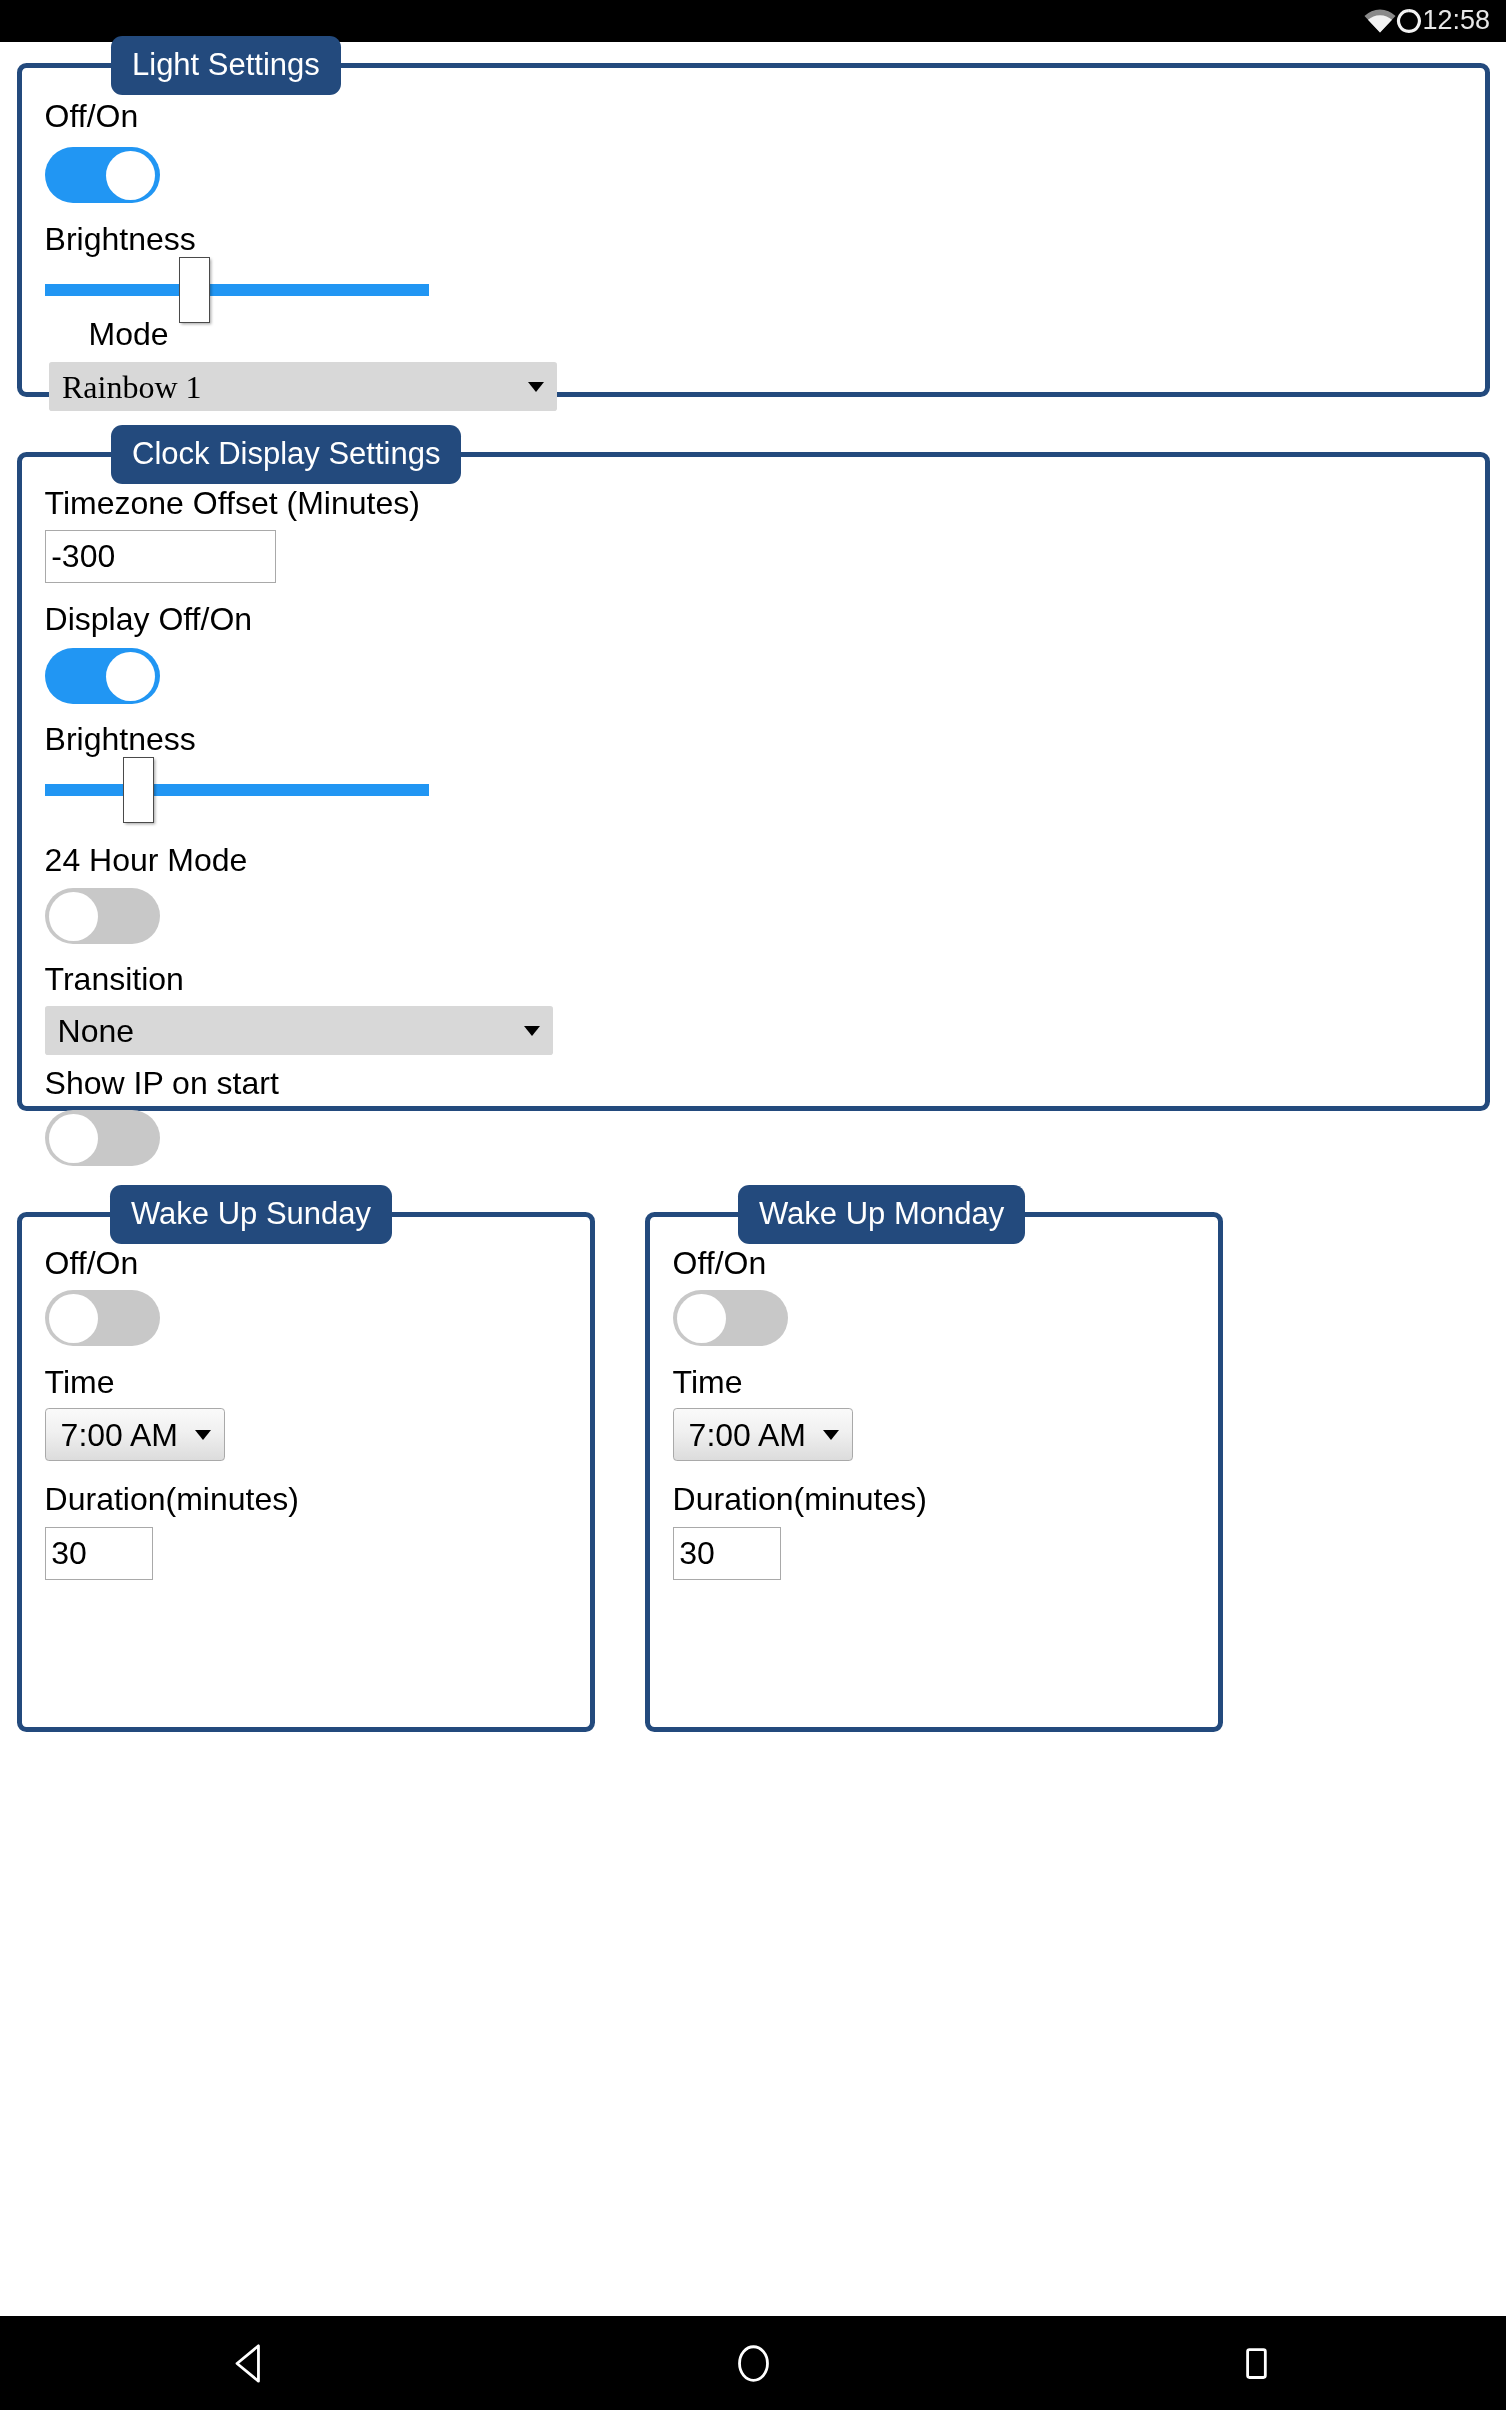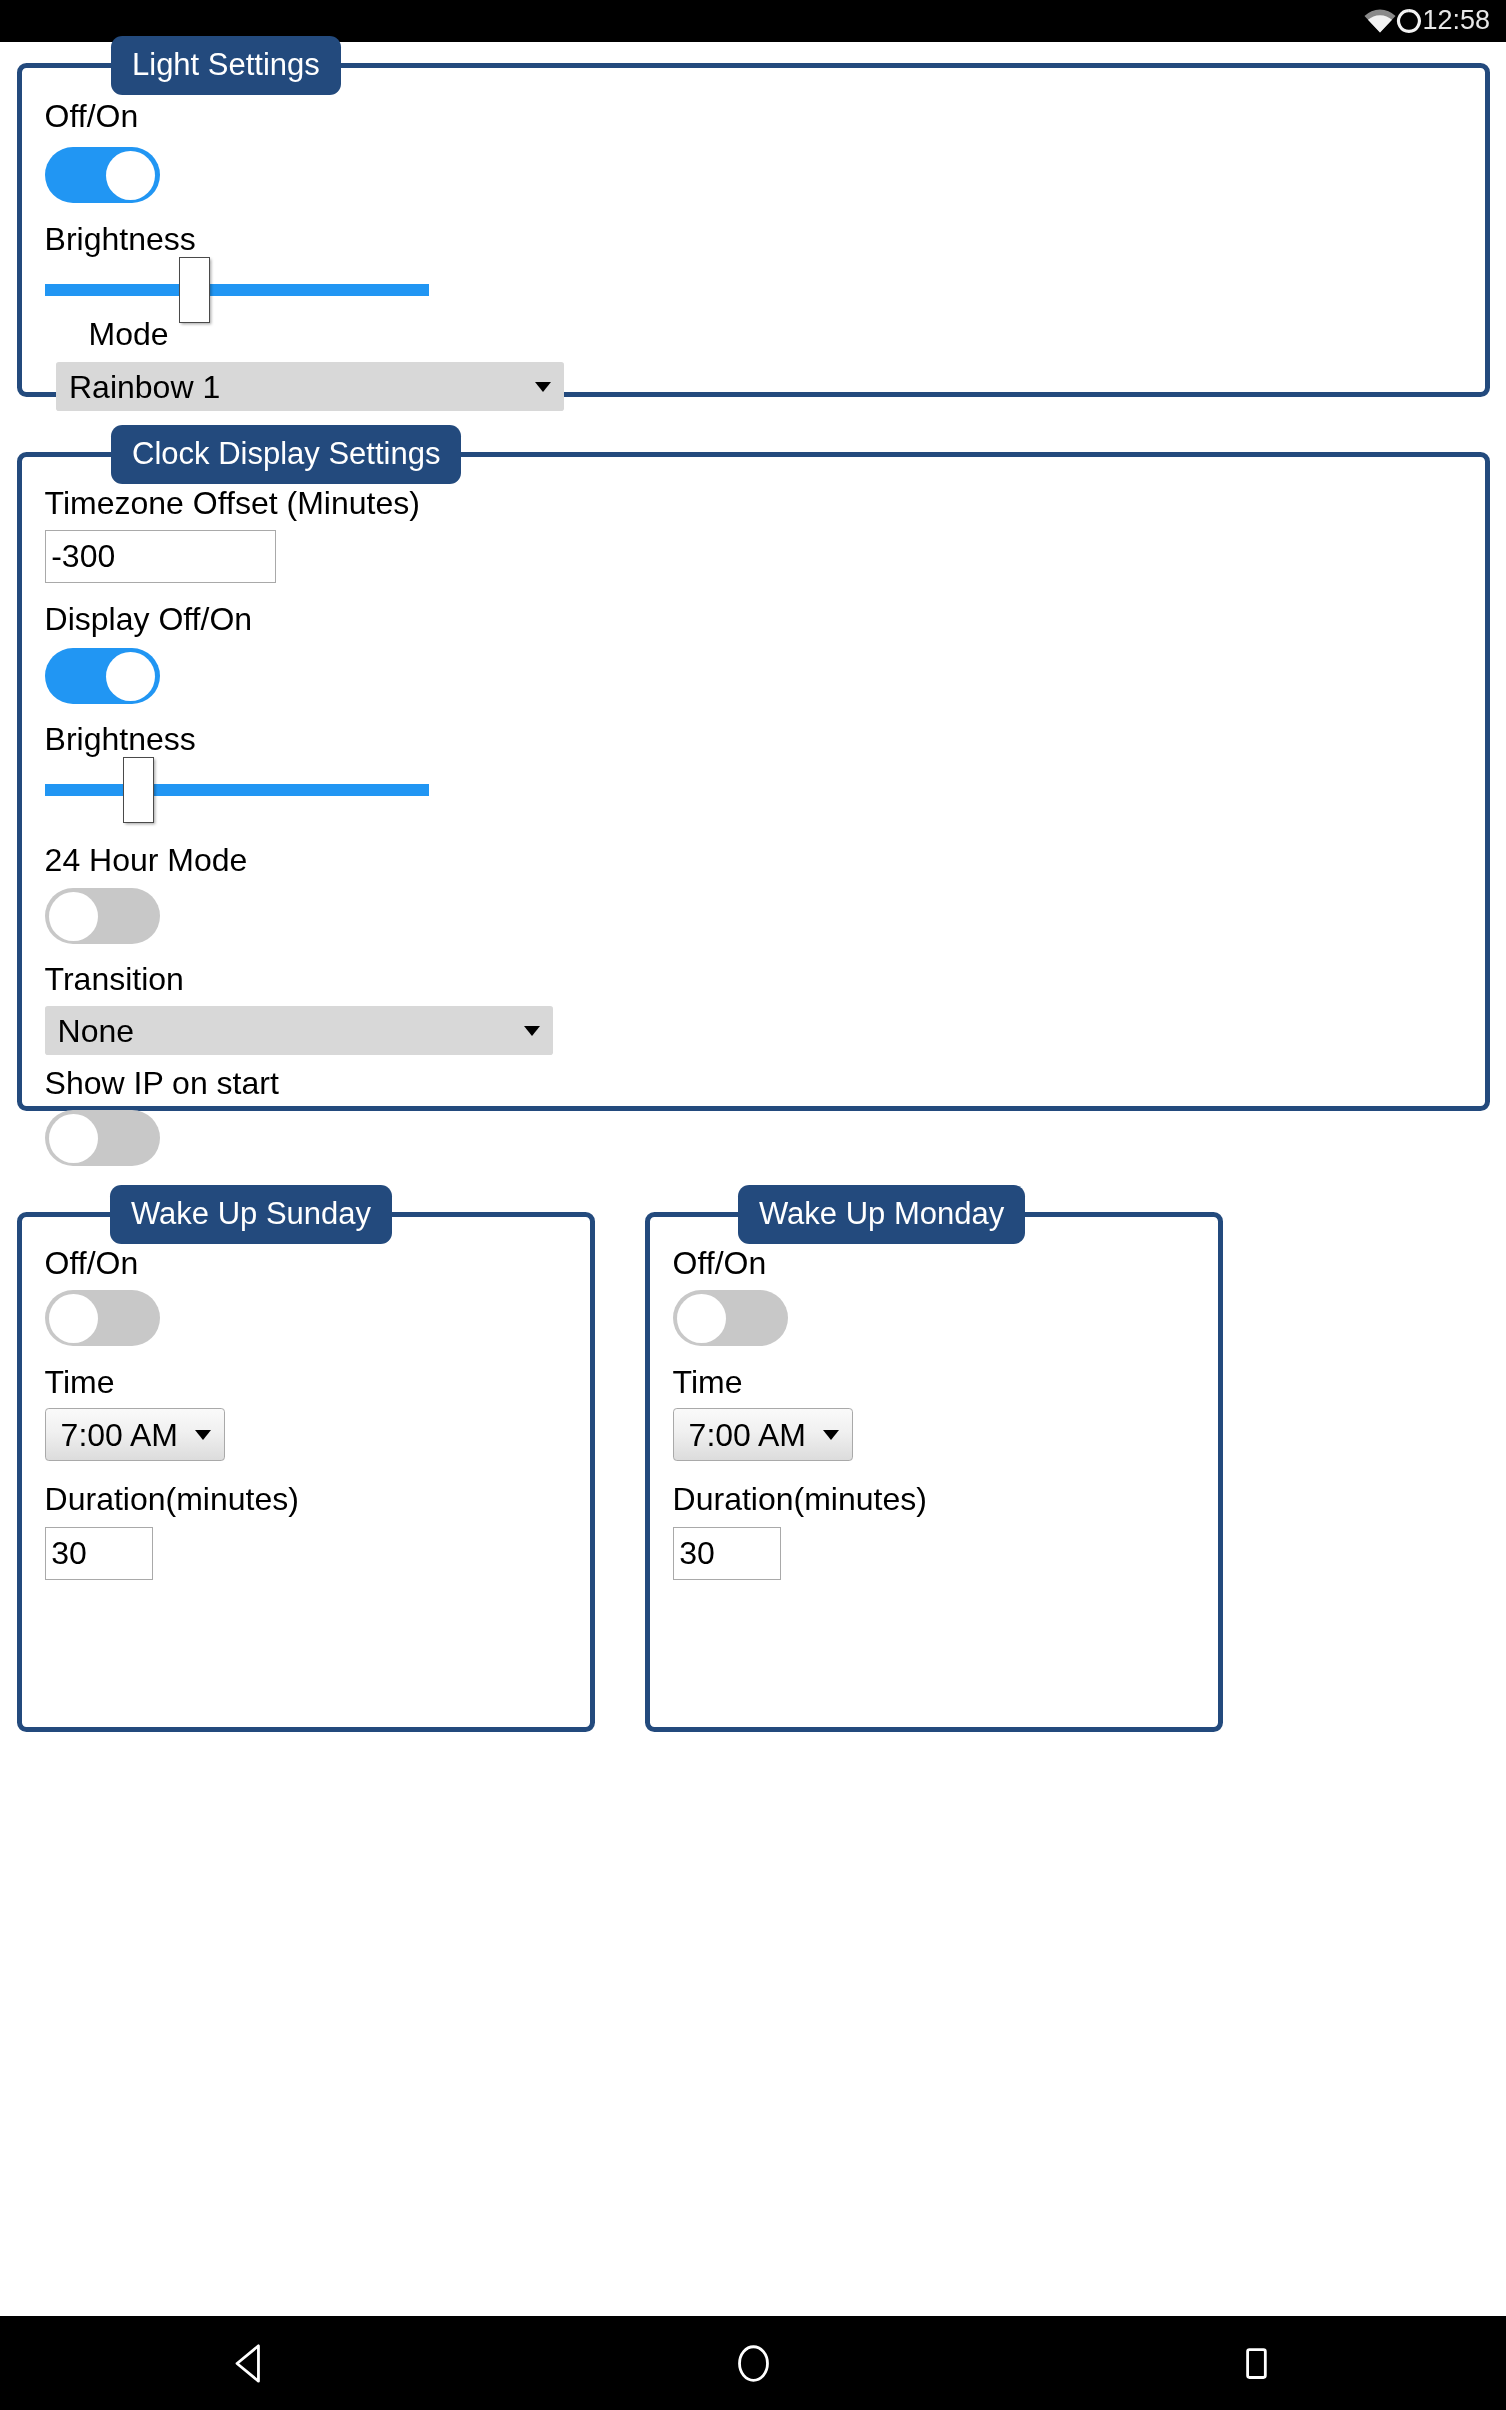--- a/index.html
+++ b/index.html
@@ -252,21 +252,21 @@
     <div class="field" style="left:22.6px; top:198px;">
       <span class="slider">
         <span class="track"></span>
         <span class="thumb" id="light-brightness-thumb" style="left: 134px;"></span>
       </span>
     </div>
 
     <div class="field" style="left:22.6px; top:250px;margin-left:44px;">
       <div class="field-label">Mode</div>
     </div>
-    <div class="field" style="left:34px; top:294px;">
+    <div class="field" style="left:27px; top:294px;font-family:Liberation Serif, serif;">
       <span class="select-flat">
         <span class="sel-value">Rainbow 1</span>
         <span class="caret"></span>
       </span>
     </div>
   </div>
 
   <div class="panel" id="panel-clock">
     <div class="panel-legend">Clock Display Settings</div>
 

